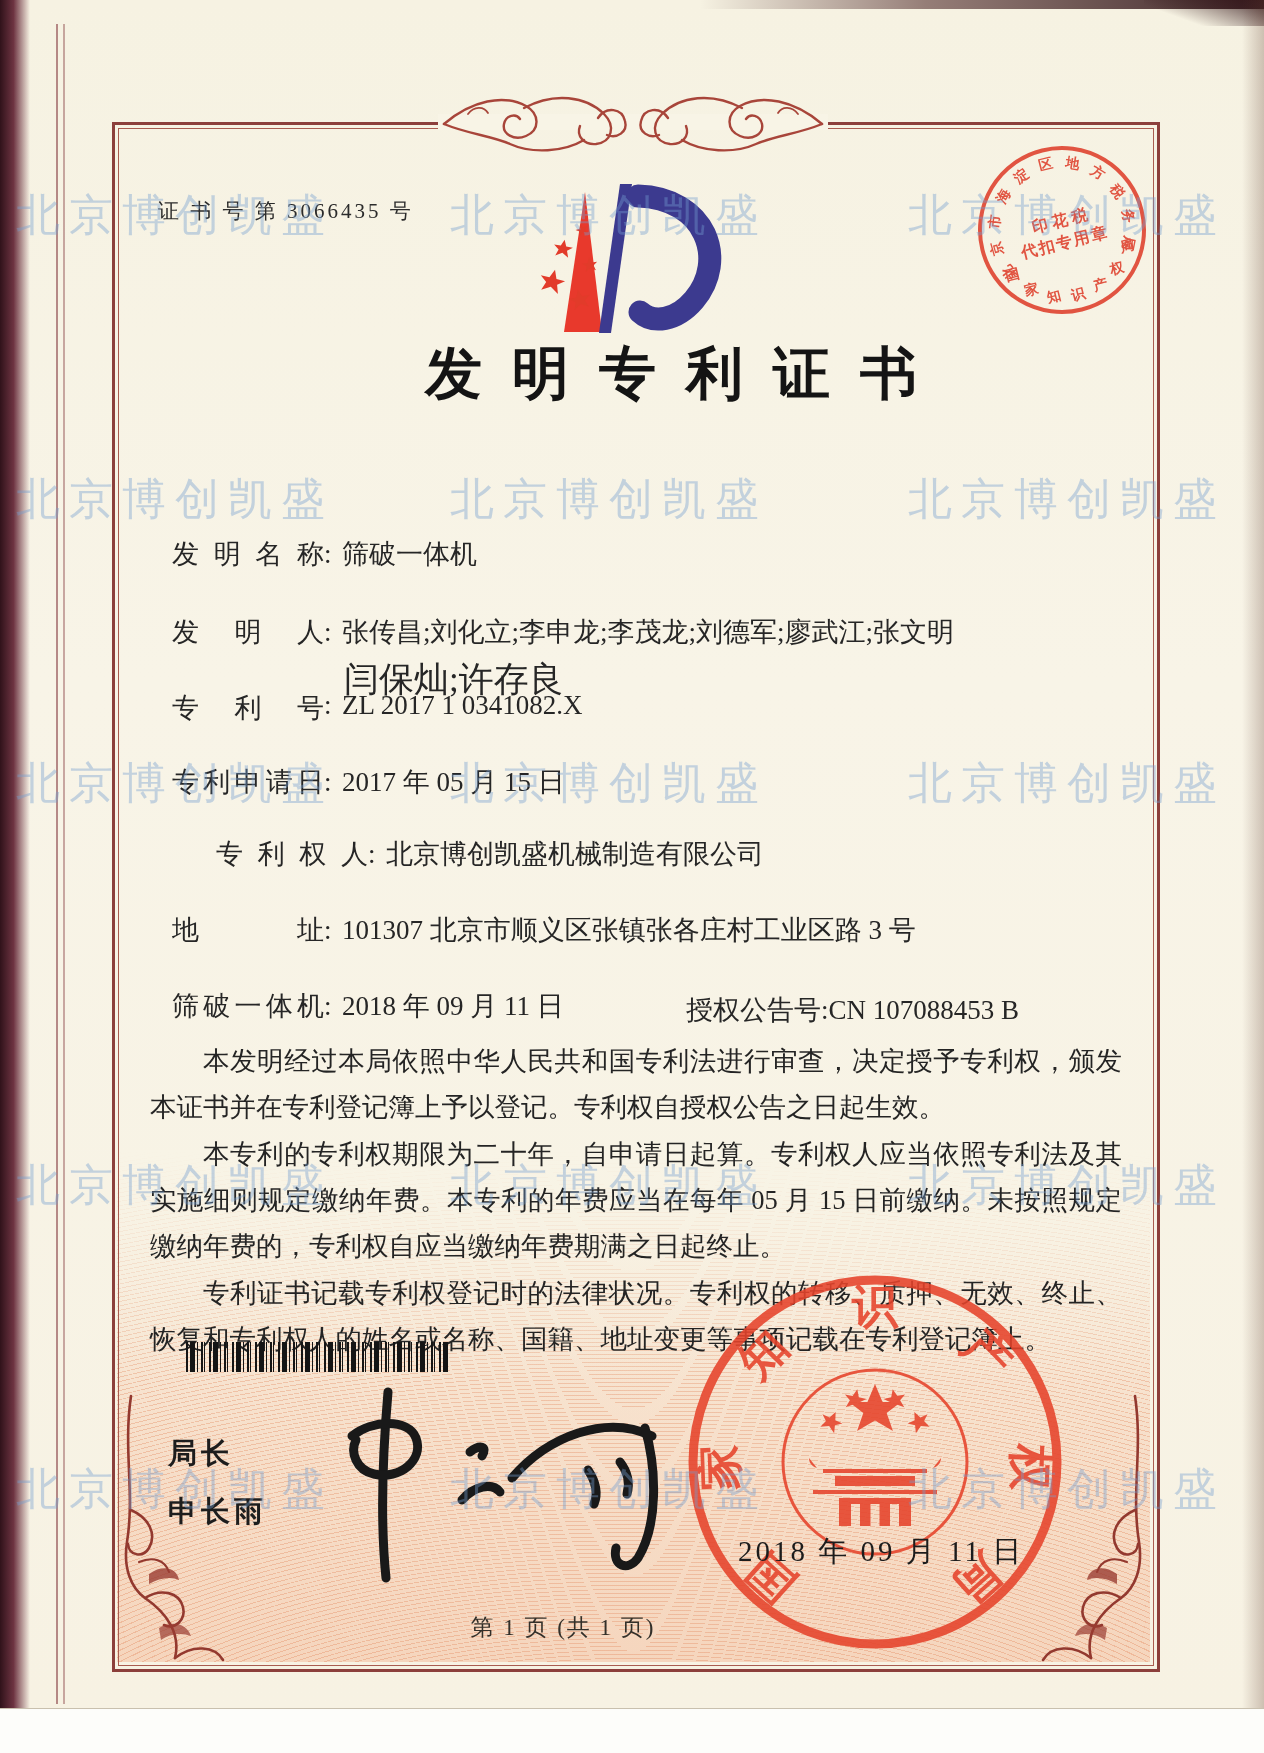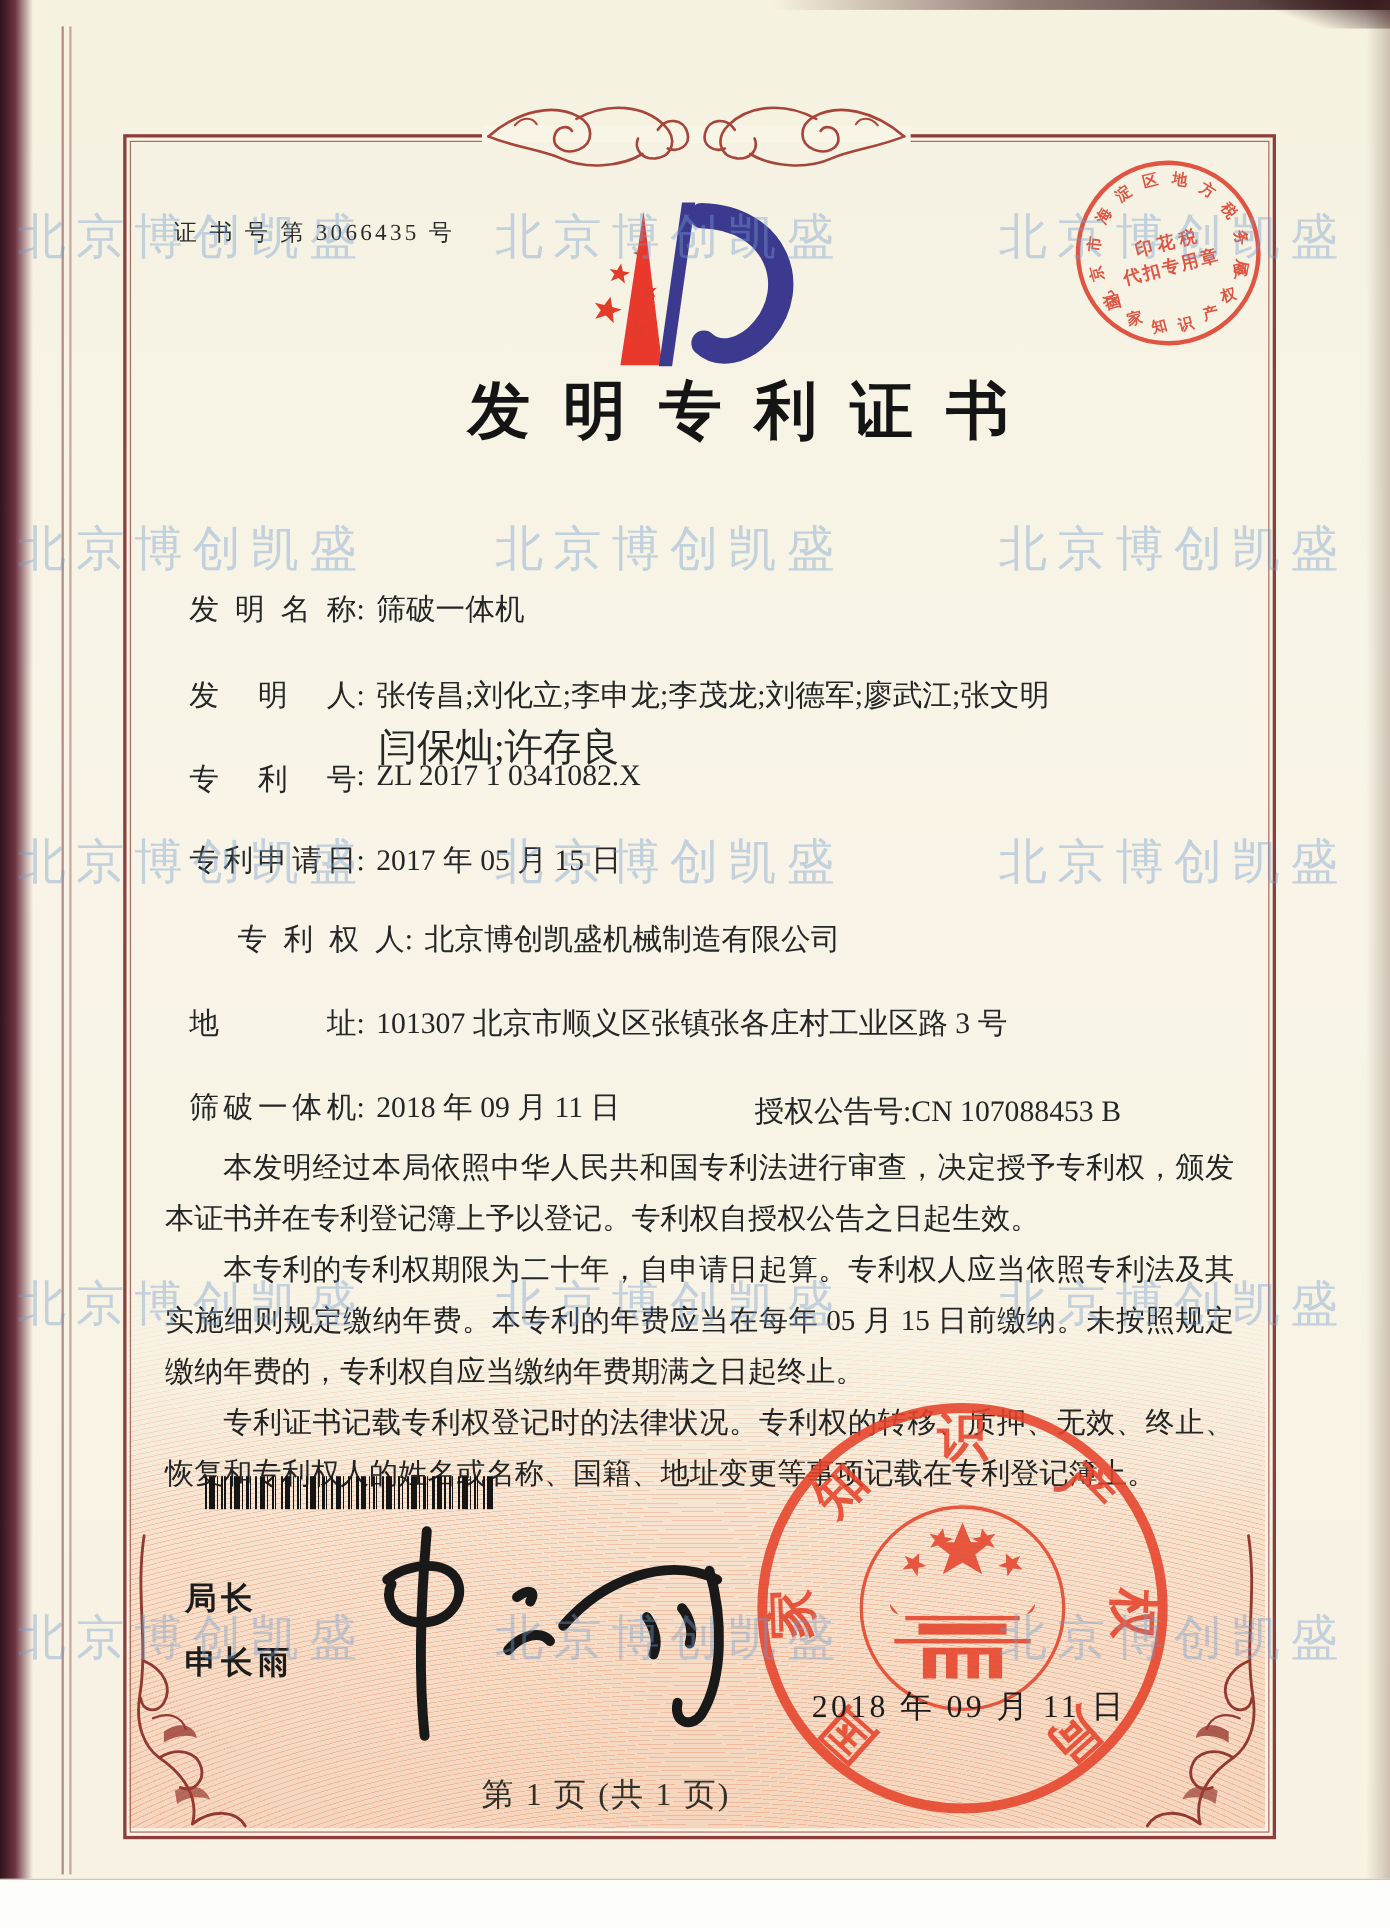--- a/index.html
+++ b/index.html
@@ -41,21 +41,21 @@
   .frow .col{display:inline-block;width:18px;}
   .cont{left:344px;font-size:35px;color:#262626;white-space:nowrap;}
   .frow2{left:660px;font-size:27px;color:#262626;white-space:nowrap;}
   #body-text{left:150px;top:1038px;width:972px;font-size:26.5px;line-height:46px;color:#242424;text-align:justify;}
   #body-text p{margin:0 0 1px 0;text-indent:2em;}
   .director-title{left:168px;top:1434px;font-size:29px;font-weight:600;color:#1d1d1d;
                   font-family:"Liberation Sans",sans-serif;letter-spacing:4px;}
   .director-name{left:168px;top:1492px;font-size:29px;font-weight:600;color:#1d1d1d;
                  font-family:"Liberation Sans",sans-serif;letter-spacing:4px;}
   .seal-date{left:738px;top:1532px;font-size:29px;color:#1c1c1c;letter-spacing:3px;z-index:7;}
-  .footer{left:112px;top:1612px;width:878px;text-align:center;font-size:29px;color:#33302a;letter-spacing:2px;}
+  .footer{left:124px;top:1612px;width:878px;text-align:center;font-size:23px;color:#33302a;letter-spacing:2px;}
 
   
   #barcode{left:186px;top:1342px;width:264px;height:30px;z-index:5;
     background:repeating-linear-gradient(90deg,
       #151515 0 2px, rgba(0,0,0,0) 2px 4px,
       #151515 4px 9px, rgba(0,0,0,0) 9px 11px,
       #151515 11px 12px, rgba(0,0,0,0) 12px 15px,
       #151515 15px 17px, rgba(0,0,0,0) 17px 18px,
       #151515 18px 19px, rgba(0,0,0,0) 19px 23px);}
 

